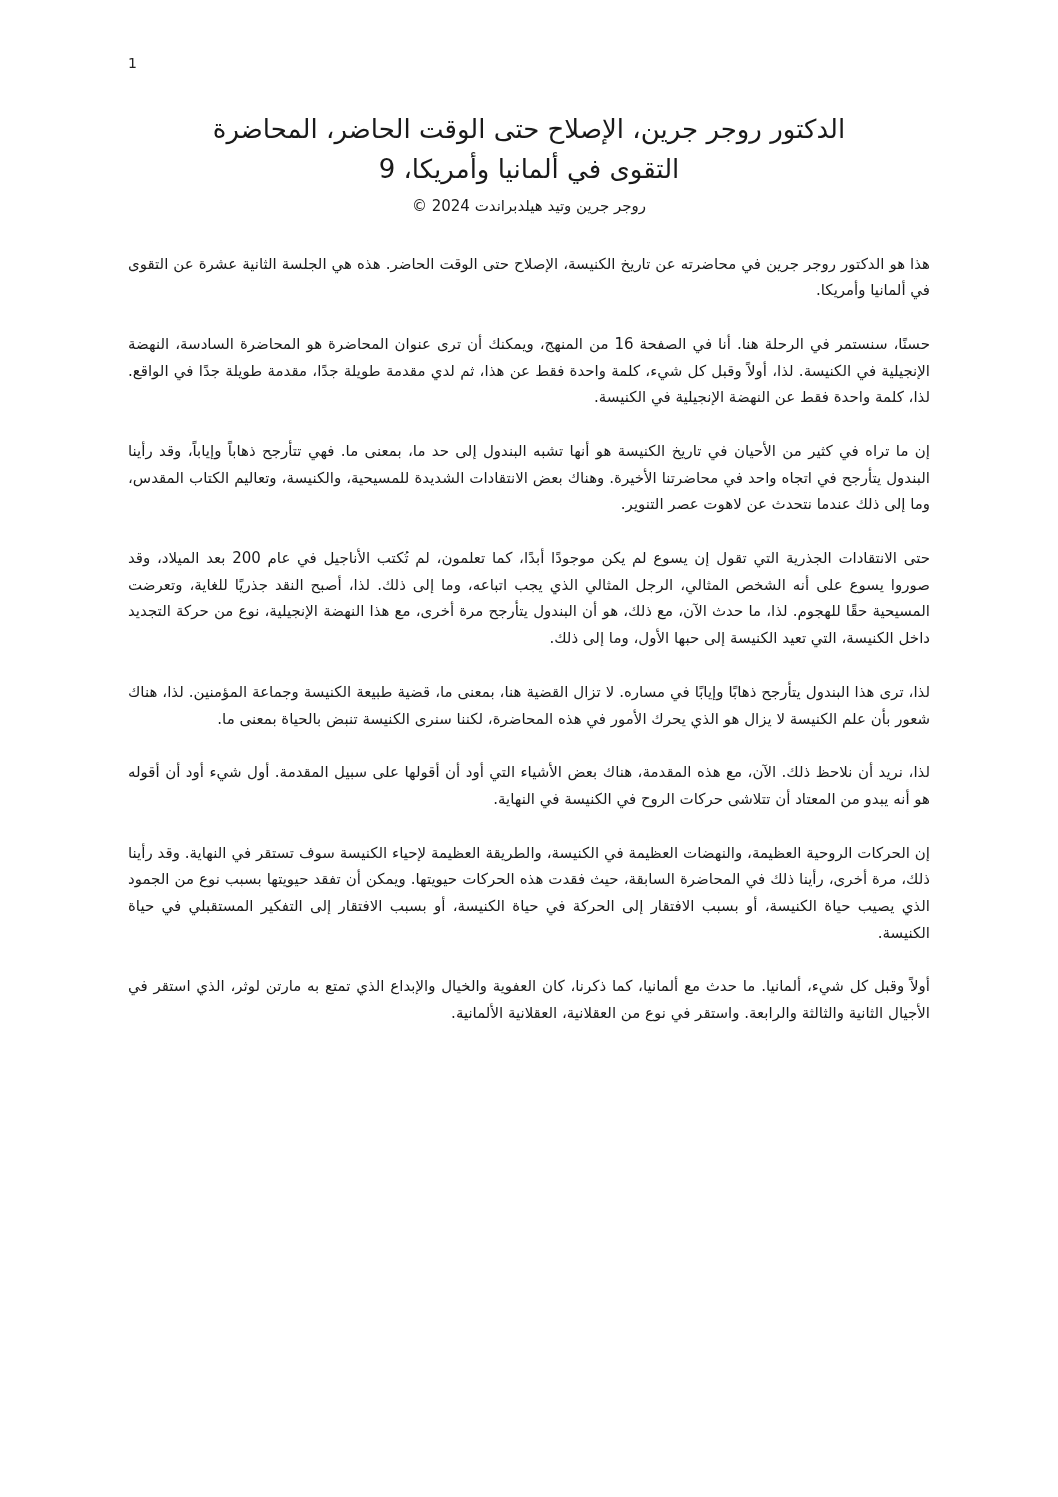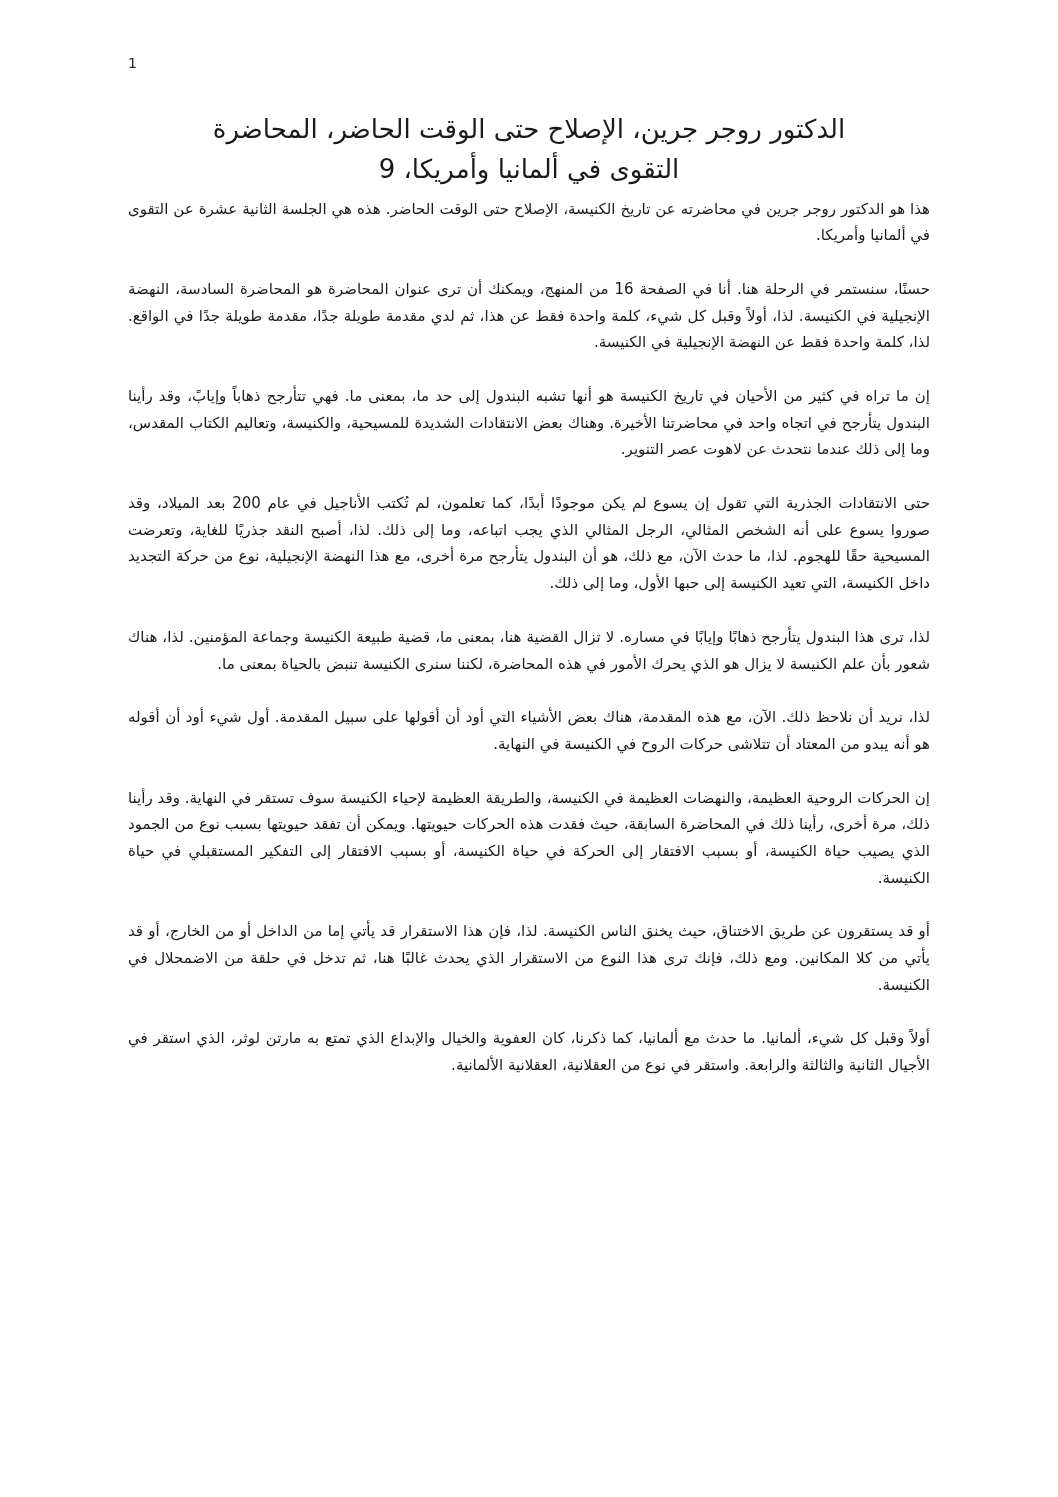--- a/index.html
+++ b/index.html
@@ -57,27 +57,27 @@
 
 <div class="page">
 
   <div class="page-number">1</div>
 
   <div class="doc-header">
     <h1 class="doc-title">
       <span class="title-line">الدكتور روجر جرين، الإصلاح حتى الوقت الحاضر، المحاضرة</span>
       <span class="title-line">التقوى في ألمانيا وأمريكا، 9</span>
     </h1>
+    <p class="doc-byline">روجر جرين وتيد هيلدبراندت 2024 ©</p>
   </div>
 
   <div class="doc-body">
     <p>هذا هو الدكتور روجر جرين في محاضرته عن تاريخ الكنيسة، الإصلاح حتى الوقت الحاضر. هذه هي الجلسة الثانية عشرة عن التقوى في ألمانيا وأمريكا.</p>
     <p>حسنًا، سنستمر في الرحلة هنا. أنا في الصفحة 16 من المنهج، ويمكنك أن ترى عنوان المحاضرة هو المحاضرة السادسة، النهضة الإنجيلية في الكنيسة. لذا، أولاً وقبل كل شيء، كلمة واحدة فقط عن هذا، ثم لدي مقدمة طويلة جدًا، مقدمة طويلة جدًا في الواقع. لذا، كلمة واحدة فقط عن النهضة الإنجيلية في الكنيسة.</p>
-    <p>إن ما تراه في كثير من الأحيان في تاريخ الكنيسة هو أنها تشبه البندول إلى حد ما، بمعنى ما. فهي تتأرجح ذهاباً وإيابً، وقد رأينا البندول يتأرجح في اتجاه واحد في محاضرتنا الأخيرة. وهناك بعض الانتقادات الشديدة للمسيحية، والكنيسة، وتعاليم الكتاب المقدس، وما إلى ذلك عندما نتحدث عن لاهوت عصر التنوير.</p>
+    <p>إن ما تراه في كثير من الأحيان في تاريخ الكنيسة هو أنها تشبه البندول إلى حد ما، بمعنى ما. فهي تتأرجح ذهاباً وإياباً، وقد رأينا البندول يتأرجح في اتجاه واحد في محاضرتنا الأخيرة. وهناك بعض الانتقادات الشديدة للمسيحية، والكنيسة، وتعاليم الكتاب المقدس، وما إلى ذلك عندما نتحدث عن لاهوت عصر التنوير.</p>
     <p>حتى الانتقادات الجذرية التي تقول إن يسوع لم يكن موجودًا أبدًا، كما تعلمون، لم تُكتب الأناجيل في عام 200 بعد الميلاد، وقد صوروا يسوع على أنه الشخص المثالي، الرجل المثالي الذي يجب اتباعه، وما إلى ذلك. لذا، أصبح النقد جذريًا للغاية، وتعرضت المسيحية حقًا للهجوم. لذا، ما حدث الآن، مع ذلك، هو أن البندول يتأرجح مرة أخرى، مع هذا النهضة الإنجيلية، نوع من حركة التجديد داخل الكنيسة، التي تعيد الكنيسة إلى حبها الأول، وما إلى ذلك.</p>
     <p>لذا، ترى هذا البندول يتأرجح ذهابًا وإيابًا في مساره. لا تزال القضية هنا، بمعنى ما، قضية طبيعة الكنيسة وجماعة المؤمنين. لذا، هناك شعور بأن علم الكنيسة لا يزال هو الذي يحرك الأمور في هذه المحاضرة، لكننا سنرى الكنيسة تنبض بالحياة بمعنى ما.</p>
     <p>لذا، نريد أن نلاحظ ذلك. الآن، مع هذه المقدمة، هناك بعض الأشياء التي أود أن أقولها على سبيل المقدمة. أول شيء أود أن أقوله هو أنه يبدو من المعتاد أن تتلاشى حركات الروح في الكنيسة في النهاية.</p>
     <p>إن الحركات الروحية العظيمة، والنهضات العظيمة في الكنيسة، والطريقة العظيمة لإحياء الكنيسة سوف تستقر في النهاية. وقد رأينا ذلك، مرة أخرى، رأينا ذلك في المحاضرة السابقة، حيث فقدت هذه الحركات حيويتها. ويمكن أن تفقد حيويتها بسبب نوع من الجمود الذي يصيب حياة الكنيسة، أو بسبب الافتقار إلى الحركة في حياة الكنيسة، أو بسبب الافتقار إلى التفكير المستقبلي في حياة الكنيسة.</p>
-    <p>أو قد يستقرون عن طريق الاختناق، حيث يخنق الناس الكنيسة. لذا، فإن هذا الاستقرار قد يأتي إما من الداخل أو من الخارج، أو قد يأتي من كلا المكانين. ومع ذلك، فإنك ترى هذا النوع من الاستقرار الذي يحدث غالبًا هنا، ثم تدخل في حلقة من الاضمحلال في الكنيسة.</p>
     <p>أولاً وقبل كل شيء، ألمانيا. ما حدث مع ألمانيا، كما ذكرنا، كان العفوية والخيال والإبداع الذي تمتع به مارتن لوثر، الذي استقر في الأجيال الثانية والثالثة والرابعة. واستقر في نوع من العقلانية، العقلانية الألمانية.</p>
   </div>
 
 </div>
 
 </body></html>

